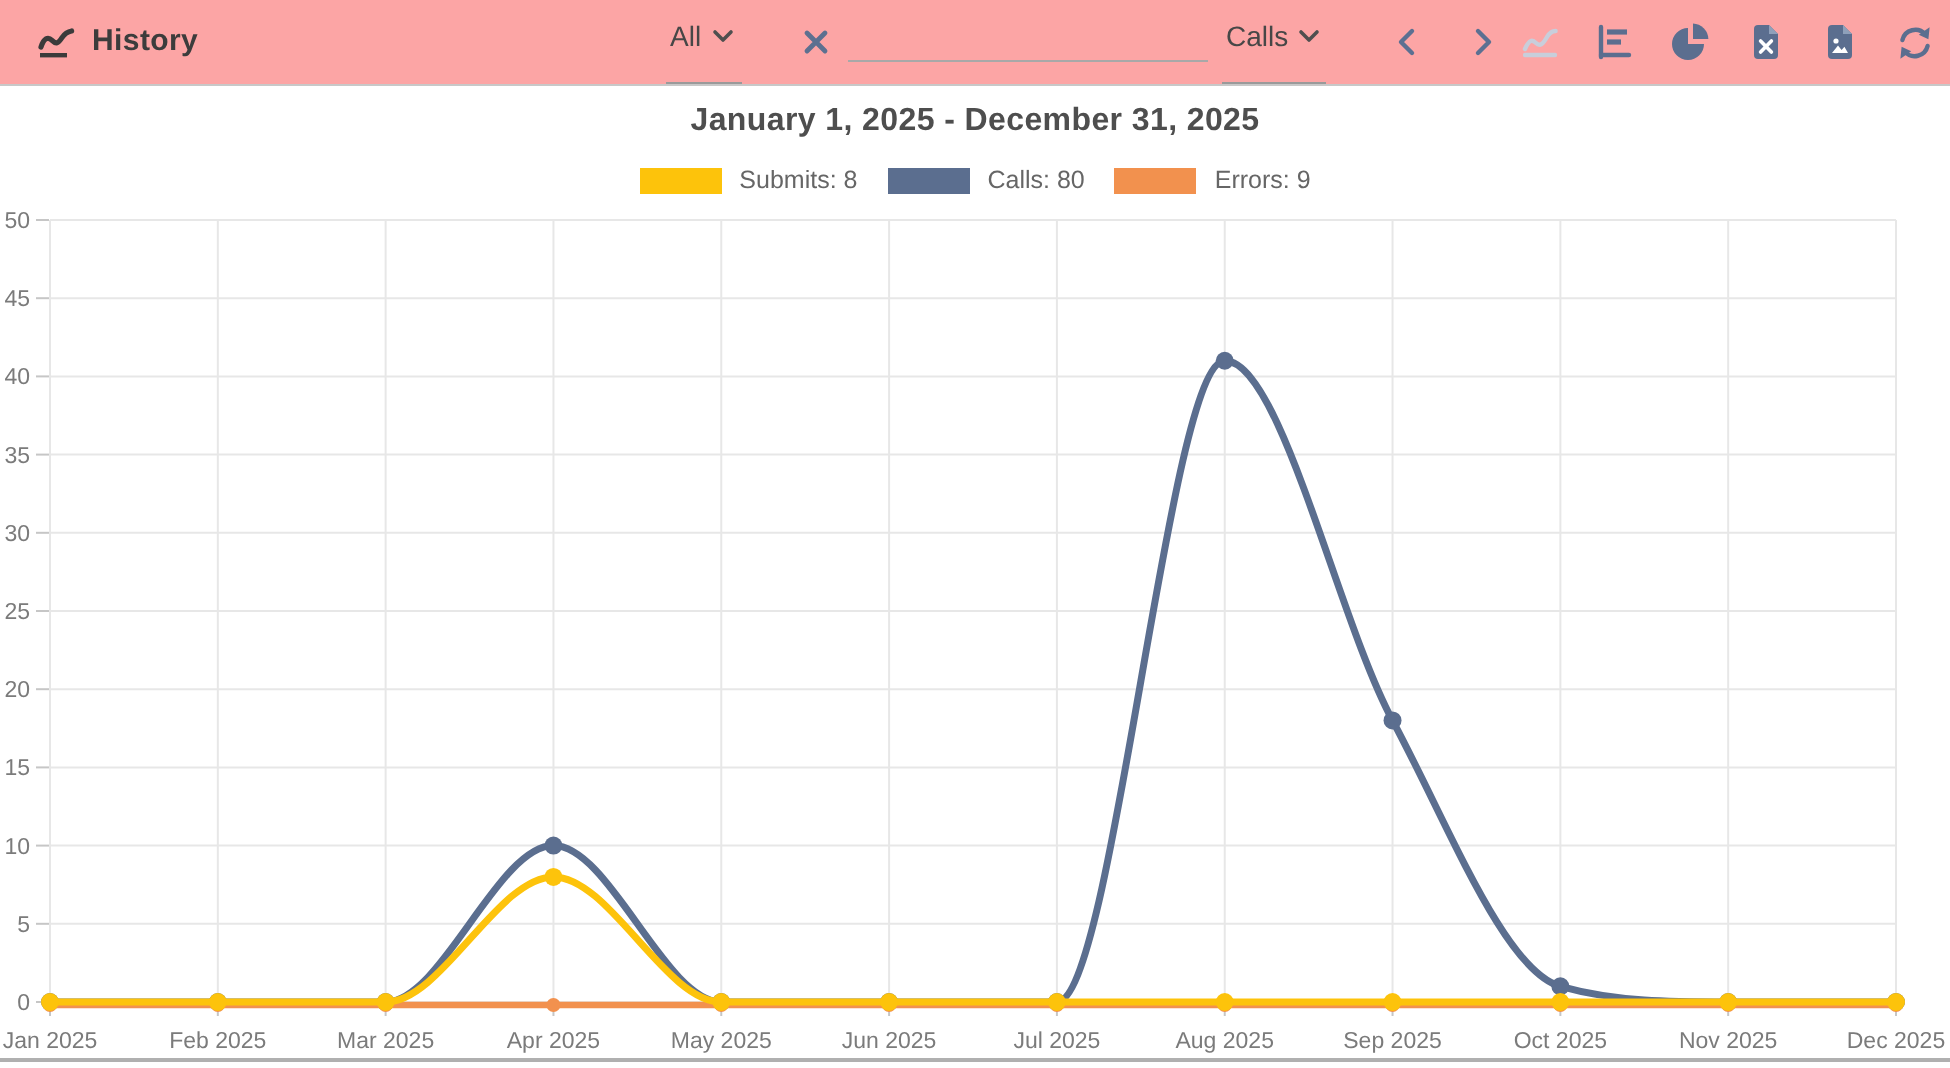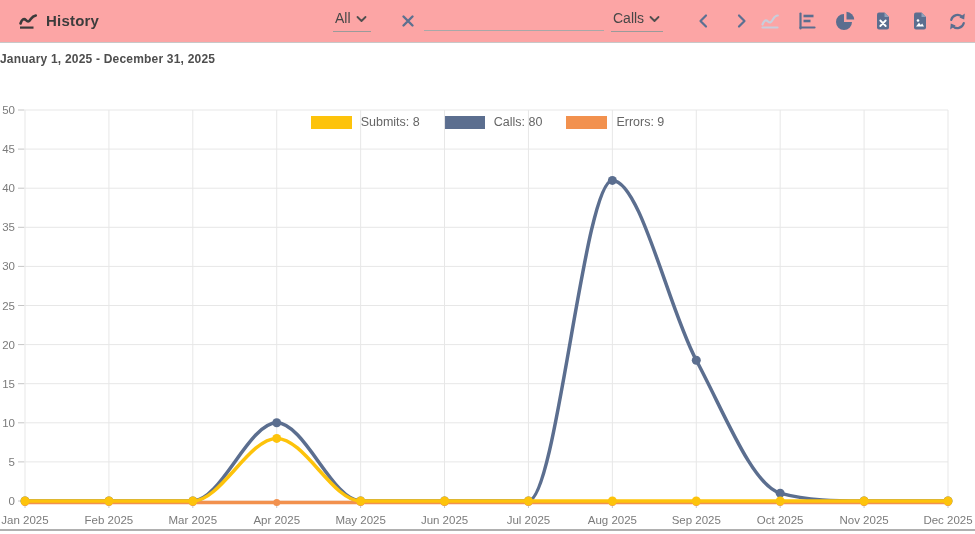--- a/index.html
+++ b/index.html
@@ -6,30 +6,30 @@
   .app{position:relative;width:975px;height:534px;background:#fff;overflow:hidden;
        font-family:"Liberation Sans",sans-serif;}
   
   .toolbar{position:absolute;left:0;top:0;width:975px;height:43px;background:#fca5a5;
            border-bottom:1px solid #c8c8c8;box-sizing:border-box;}
   .toolbar .abs{position:absolute;}
   .tb-title{font-size:15px;font-weight:700;color:#3c3c3c;letter-spacing:.2px;}
   .tb-btn{background:transparent;border:none;padding:0;margin:0;cursor:pointer;
           width:22px;height:22px;display:flex;align-items:center;justify-content:center;}
   .select{display:flex;align-items:flex-start;gap:5px;cursor:pointer;
-          border-bottom:1px solid #9a9a9a;padding:0 2px 2px 2px;}
+          border-bottom:1px solid #9a9a9a;padding:0 2px 12px 2px;}
   .select .lbl{font-size:14px;color:#474747;line-height:14px;}
   .search-input{position:absolute;left:424px;top:12px;width:180px;height:18px;
                 border:none;border-bottom:1px solid #a8a8a8;background:transparent;
                 font-size:13px;color:#444;outline:none;padding:0;}
   
-  .chart-title{position:absolute;left:0;top:52px;width:975px;
-               font-size:12px;font-weight:700;color:#4e4e4e;letter-spacing:.2px;}
+  .chart-title{position:absolute;left:0;top:52px;width:975px;text-align:center;
+               font-size:16px;font-weight:700;color:#4e4e4e;letter-spacing:.2px;}
   .legend{position:absolute;left:0;top:83px;width:975px;display:flex;
-          justify-content:center;align-items:center;gap:24px;margin-top:32px;}
+          justify-content:center;align-items:center;gap:15px;}
   .legend-item{display:flex;align-items:center;gap:9px;cursor:pointer;}
   .legend-swatch{width:41px;height:13px;display:inline-block;}
   .legend-label{font-size:12.5px;color:#666;}
   
   .chart-svg{position:absolute;left:0;top:104px;}
   .chart-svg text{font-family:"Liberation Sans",sans-serif;font-size:11.5px;fill:#7b7b7b;}
   .bottom-rule{position:absolute;left:0;top:529px;width:975px;height:2px;background:#b0b0b0;}
 </style>
 </head>
 <body>

